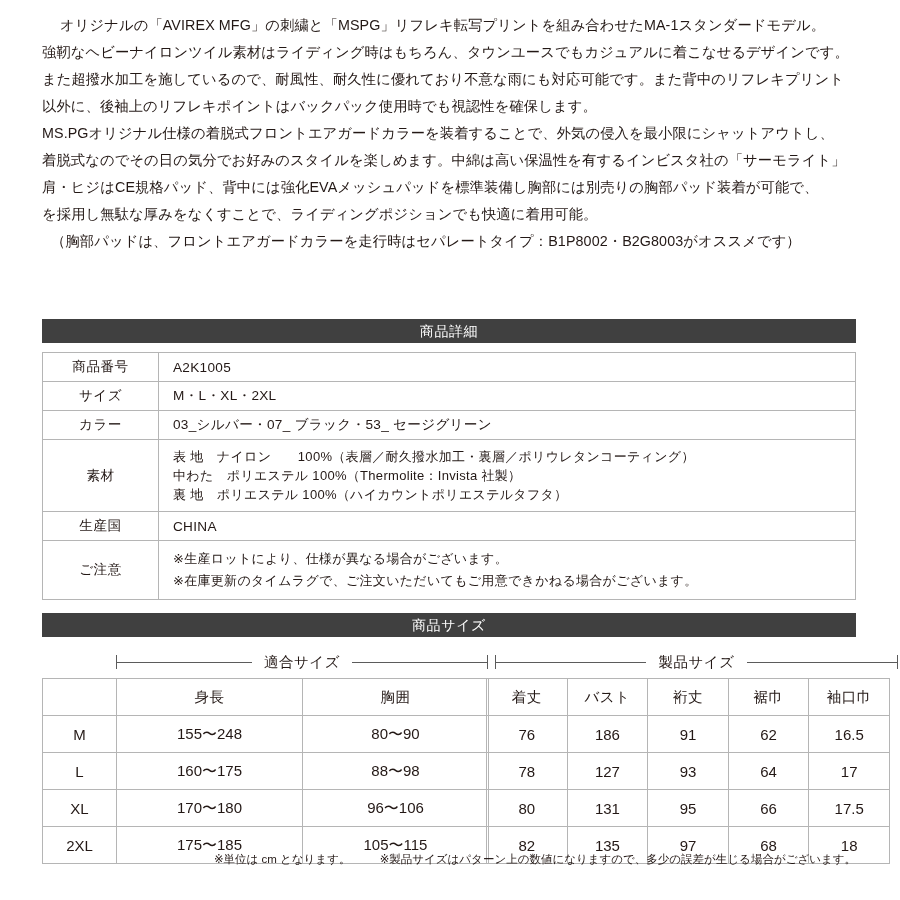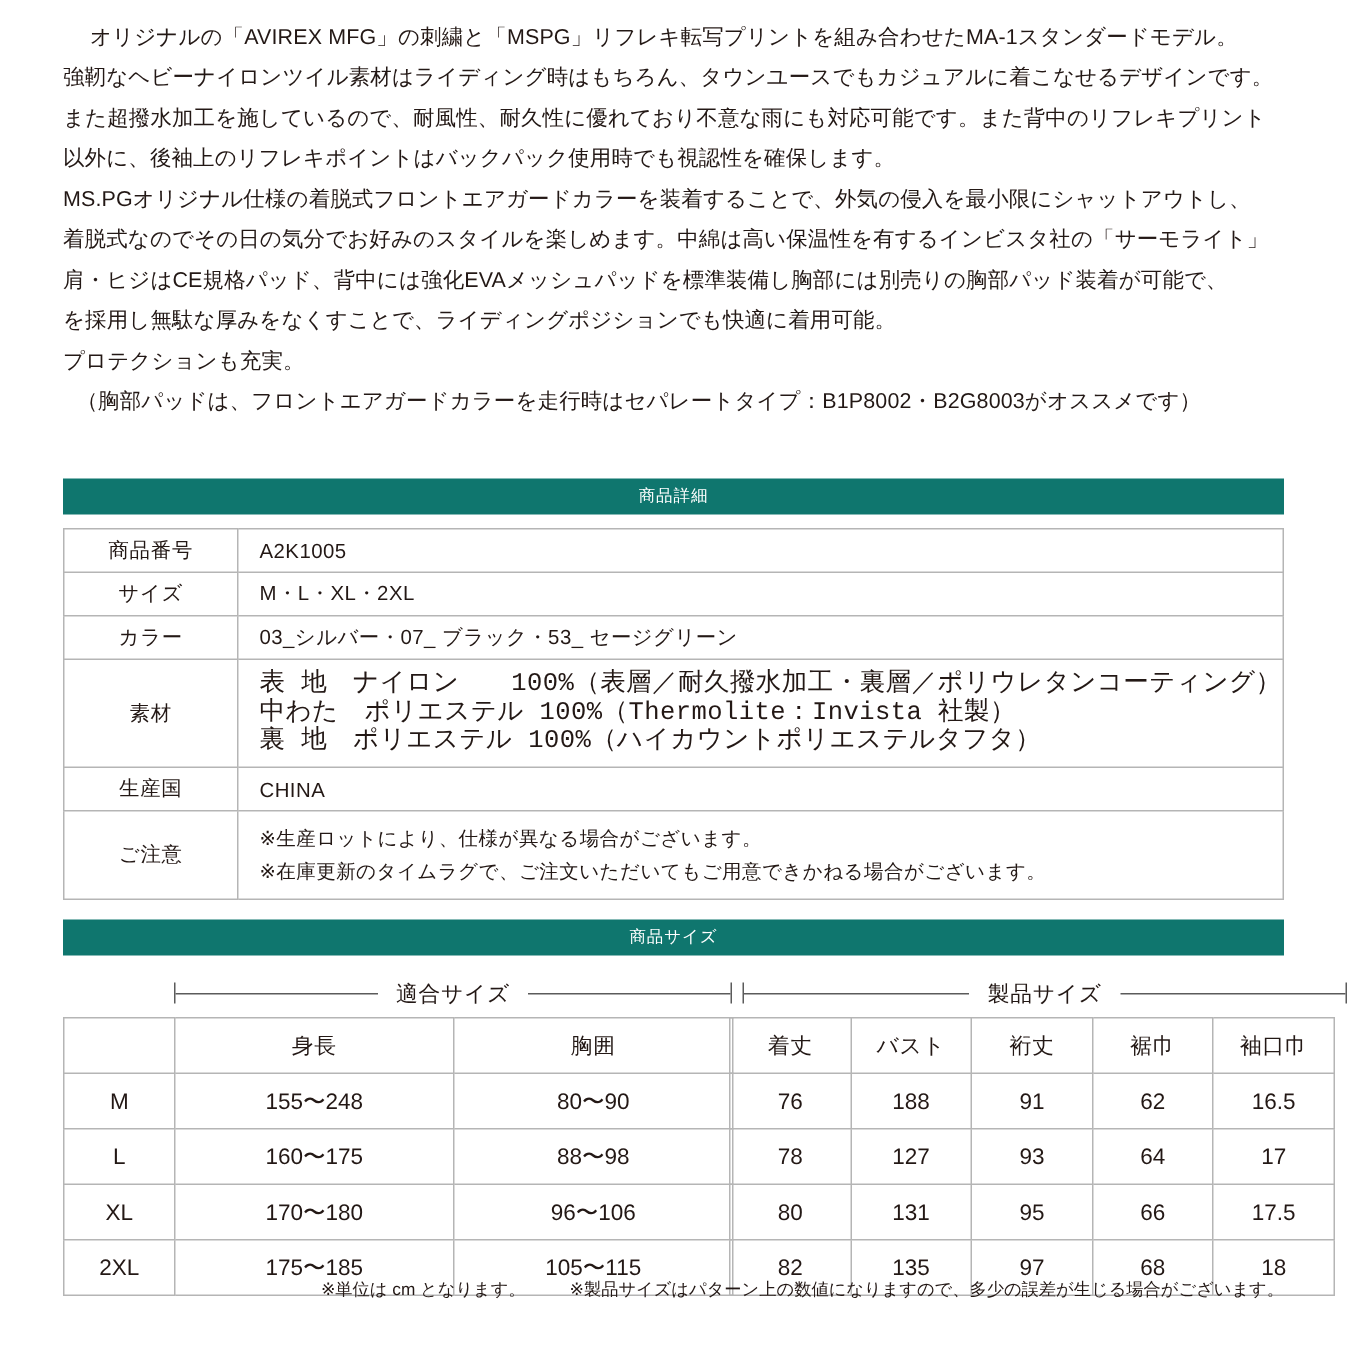--- a/index.html
+++ b/index.html
@@ -37,23 +37,23 @@
   }
   .desc-line.indent { text-indent: 18px; }
   .desc-line.paren  { text-indent: 9px; }
 
   
   .section-bar {
     position: absolute;
     left: 42px;
     width: 814px;
     height: 24px;
-    background: #0f766e;
+    background: #404040;
     color: #ffffff;
-    font-size: 11px;
+    font-size: 14px;
     line-height: 24px;
     text-align: center;
     letter-spacing: 0.6px;
   }
   #bar-detail { top: 319px; }
   #bar-size   { top: 613px; }
 
   
   .detail-table {
     position: absolute;
@@ -79,24 +79,23 @@
   }
   .detail-table td.value {
     padding: 5px 12px 5px 14px;
     letter-spacing: 0.3px;
   }
   .detail-table td.value.multi {
     padding-top: 7px;
     padding-bottom: 7px;
   }
   .mat-line {
-    font-size: 17px;
+    font-size: 13px;
     line-height: 19px;
     white-space: nowrap;
-    font-family: Liberation Mono, monospace;
   }
   .note-line {
     font-size: 13px;
     line-height: 22px;
     white-space: nowrap;
   }
   .spaced2 { letter-spacing: 7px; padding-left: 7px; }
   .spaced3 { letter-spacing: 5px; padding-left: 5px; }
   .spaced4 { letter-spacing: 3px; padding-left: 3px; }
 
@@ -188,21 +187,20 @@
 
   <div class="description">
     <div class="desc-line indent">オリジナルの「AVIREX MFG」の刺繍と「MSPG」リフレキ転写プリントを組み合わせたMA-1スタンダードモデル。</div>
     <div class="desc-line">強靭なヘビーナイロンツイル素材はライディング時はもちろん、タウンユースでもカジュアルに着こなせるデザインです。</div>
     <div class="desc-line">また超撥水加工を施しているので、耐風性、耐久性に優れており不意な雨にも対応可能です。また背中のリフレキプリント</div>
     <div class="desc-line">以外に、後袖上のリフレキポイントはバックパック使用時でも視認性を確保します。</div>
     <div class="desc-line">MS.PGオリジナル仕様の着脱式フロントエアガードカラーを装着することで、外気の侵入を最小限にシャットアウトし、</div>
     <div class="desc-line">着脱式なのでその日の気分でお好みのスタイルを楽しめます。中綿は高い保温性を有するインビスタ社の「サーモライト」</div>
     <div class="desc-line">肩・ヒジはCE規格パッド、背中には強化EVAメッシュパッドを標準装備し胸部には別売りの胸部パッド装着が可能で、</div>
     <div class="desc-line">を採用し無駄な厚みをなくすことで、ライディングポジションでも快適に着用可能。</div>
-    <div class="desc-line">プロテクションも充実。</div>
     <div class="desc-line paren">（胸部パッドは、フロントエアガードカラーを走行時はセパレートタイプ：B1P8002・B2G8003がオススメです）</div>
   </div>
 
   <div class="section-bar" id="bar-detail">商品詳細</div>
 
   <table class="detail-table">
     <tbody>
       <tr>
         <td class="label">商品番号</td>
         <td class="value">A2K1005</td>
@@ -310,21 +308,21 @@
             <th>着丈</th>
             <th>バスト</th>
             <th>裄丈</th>
             <th>裾巾</th>
             <th>袖口巾</th>
           </tr>
         </thead>
         <tbody>
           <tr>
             <td>76</td>
-            <td>188</td>
+            <td>186</td>
             <td>91</td>
             <td>62</td>
             <td>16.5</td>
           </tr>
           <tr>
             <td>78</td>
             <td>127</td>
             <td>93</td>
             <td>64</td>
             <td>17</td>

